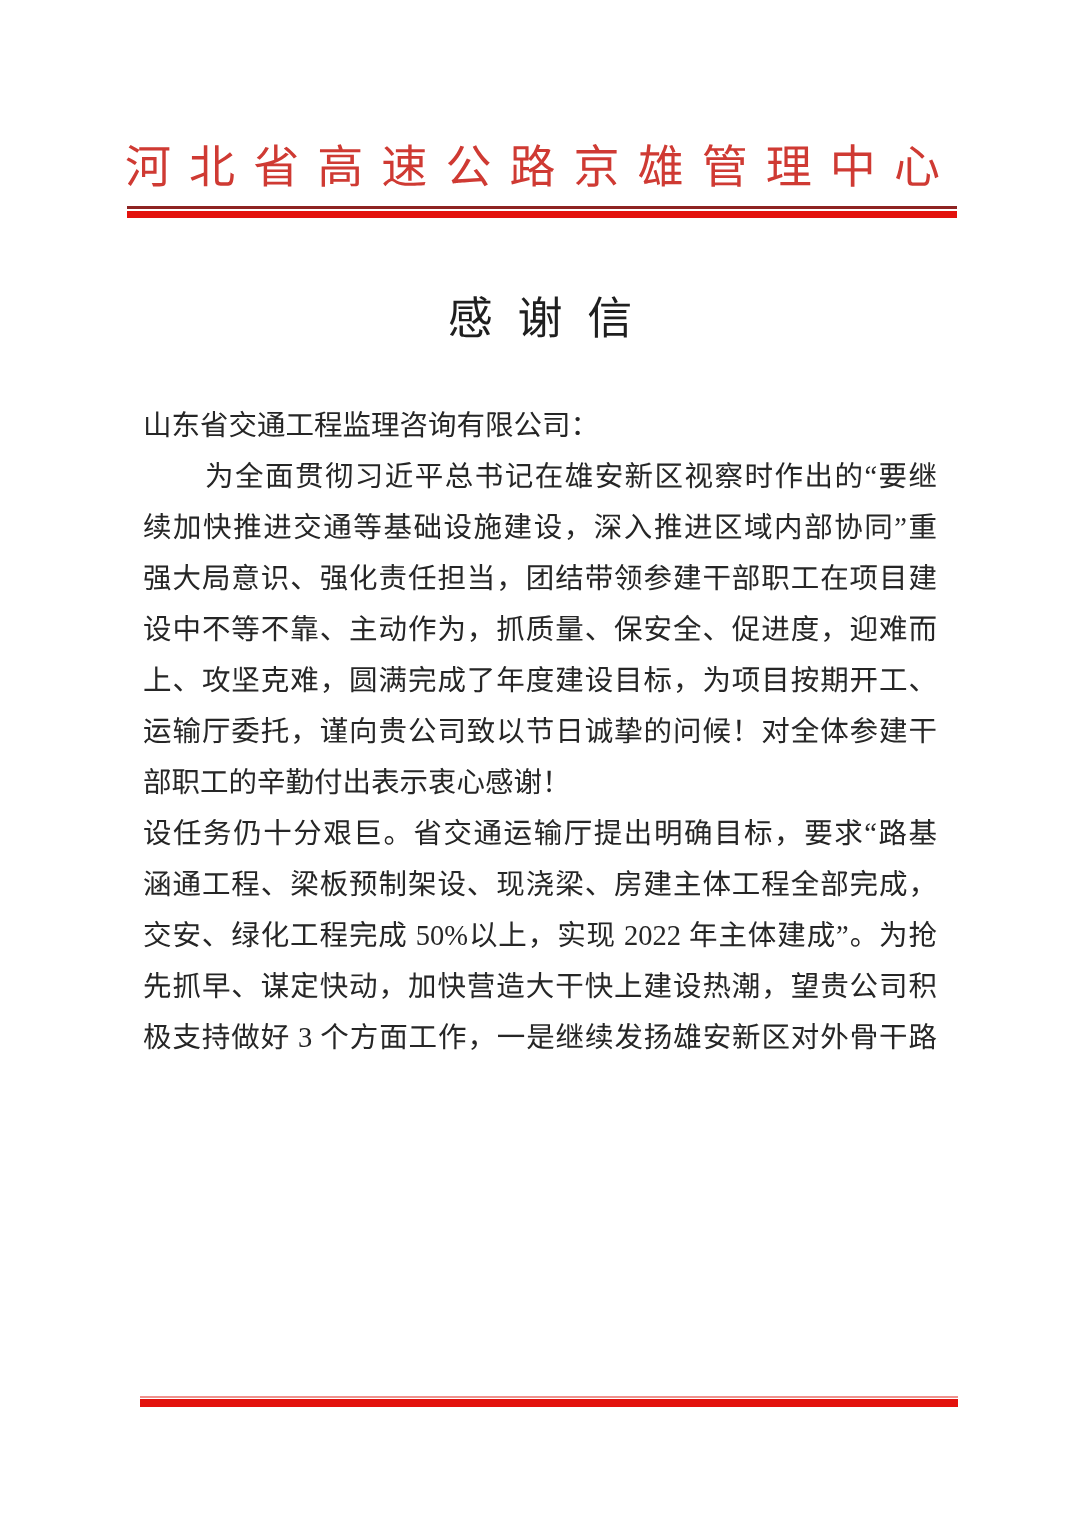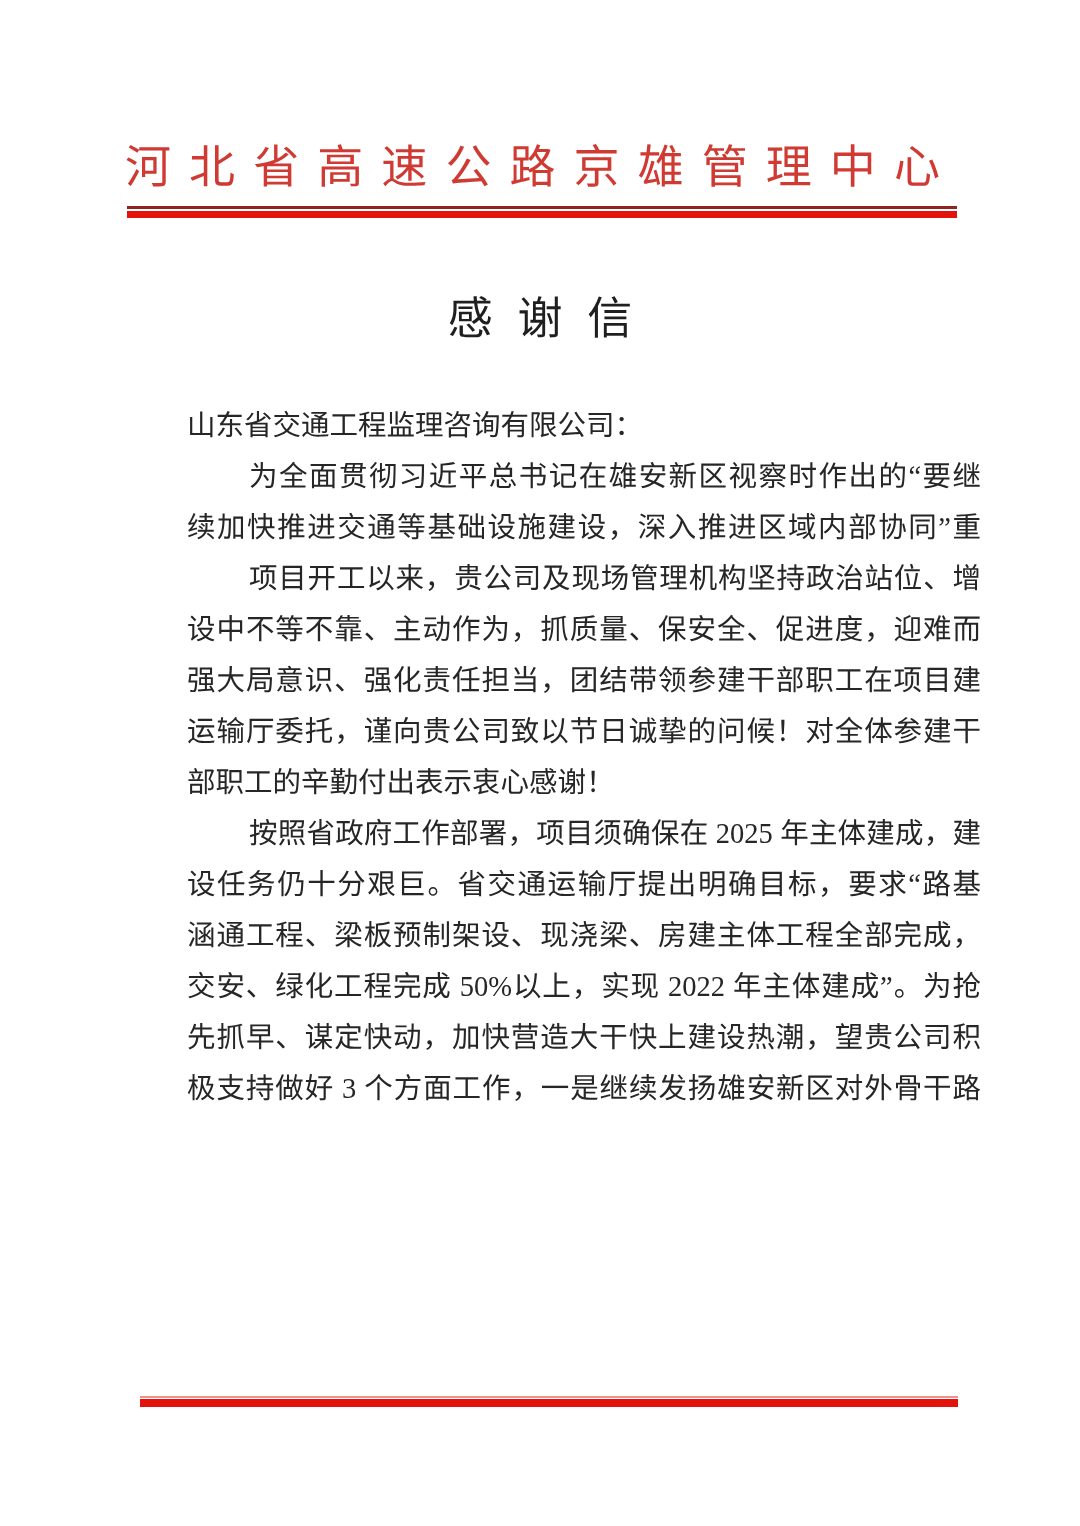--- a/index.html
+++ b/index.html
@@ -53,21 +53,20 @@
     padding-left:0.55em; 
     color:#1f1f1f;
   }
   
   .letter-body{
     position:absolute;
     left:143px;
     top:400px;
     width:794px;
     color:var(--ink);
-    margin-left:44px;
   }
   .line{
     height:51px;
     line-height:51px;
     font-size:28.5px;
     text-align:justify;
     text-align-last:justify;
     text-justify:inter-character;
     overflow:hidden;
   }
@@ -110,26 +109,25 @@
     <div class="rule-gap"></div>
     <div class="rule-thick"></div>
   </div>
 
   <div class="doc-title">感谢信</div>
 
   <div class="letter-body">
       <div class="line flush">山东省交通工程监理咨询有限公司：</div>
       <div class="line indent">为全面贯彻习近平总书记在雄安新区视察时作出的“要继</div>
       <div class="line">续加快推进交通等基础设施建设，深入推进区域内部协同”重</div>
-      <div class="line indent">项目开工以来，贵公司及现场管理机构坚持政治站位、增</div>
+      <div class="line">强大局意识、强化责任担当，团结带领参建干部职工在项目建</div>
       <div class="line">设中不等不靠、主动作为，抓质量、保安全、促进度，迎难而</div>
-      <div class="line">强大局意识、强化责任担当，团结带领参建干部职工在项目建</div>
+      <div class="line">上、攻坚克难，圆满完成了年度建设目标，为项目按期开工、</div>
       <div class="line">运输厅委托，谨向贵公司致以节日诚挚的问候！对全体参建干</div>
       <div class="line flush">部职工的辛勤付出表示衷心感谢！</div>
-      <div class="line indent">按照省政府工作部署，项目须确保在 2025 年主体建成，建</div>
       <div class="line">设任务仍十分艰巨。省交通运输厅提出明确目标，要求“路基</div>
       <div class="line">涵通工程、梁板预制架设、现浇梁、房建主体工程全部完成，</div>
       <div class="line">交安、绿化工程完成 50%以上，实现 2022 年主体建成”。为抢</div>
       <div class="line">先抓早、谋定快动，加快营造大干快上建设热潮，望贵公司积</div>
       <div class="line">极支持做好 3 个方面工作，一是继续发扬雄安新区对外骨干路</div>
     </div>
 
   <div class="footer-rule">
     <div class="rule-thin"></div>
     <div class="rule-gap"></div>

